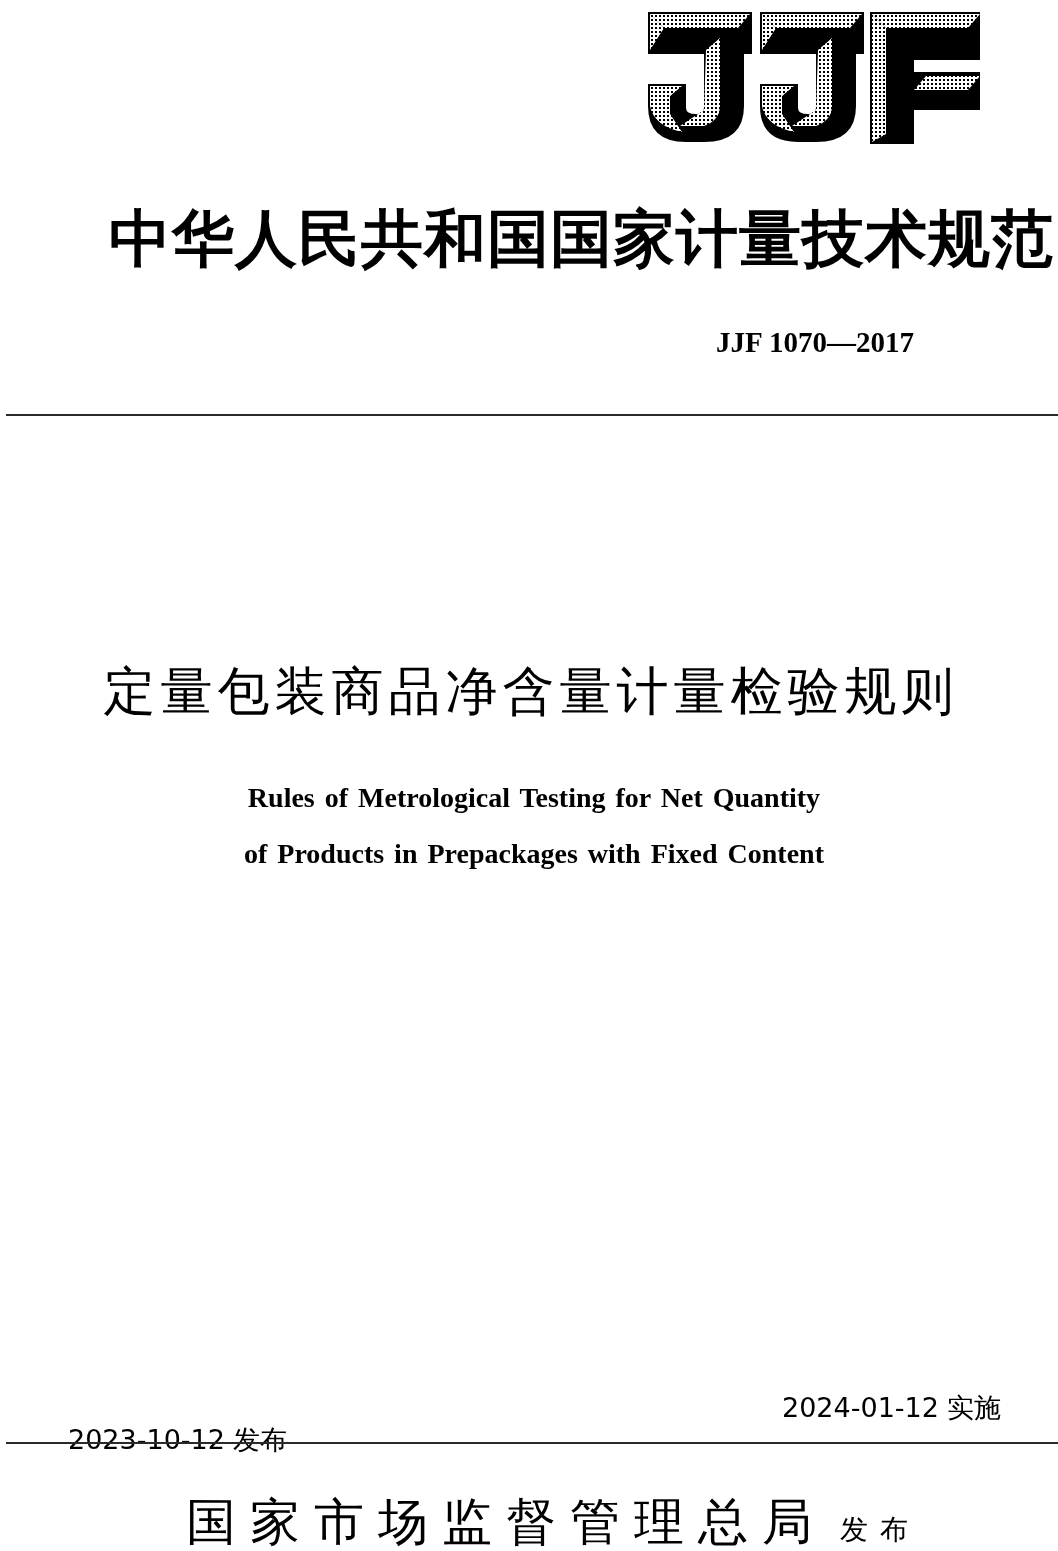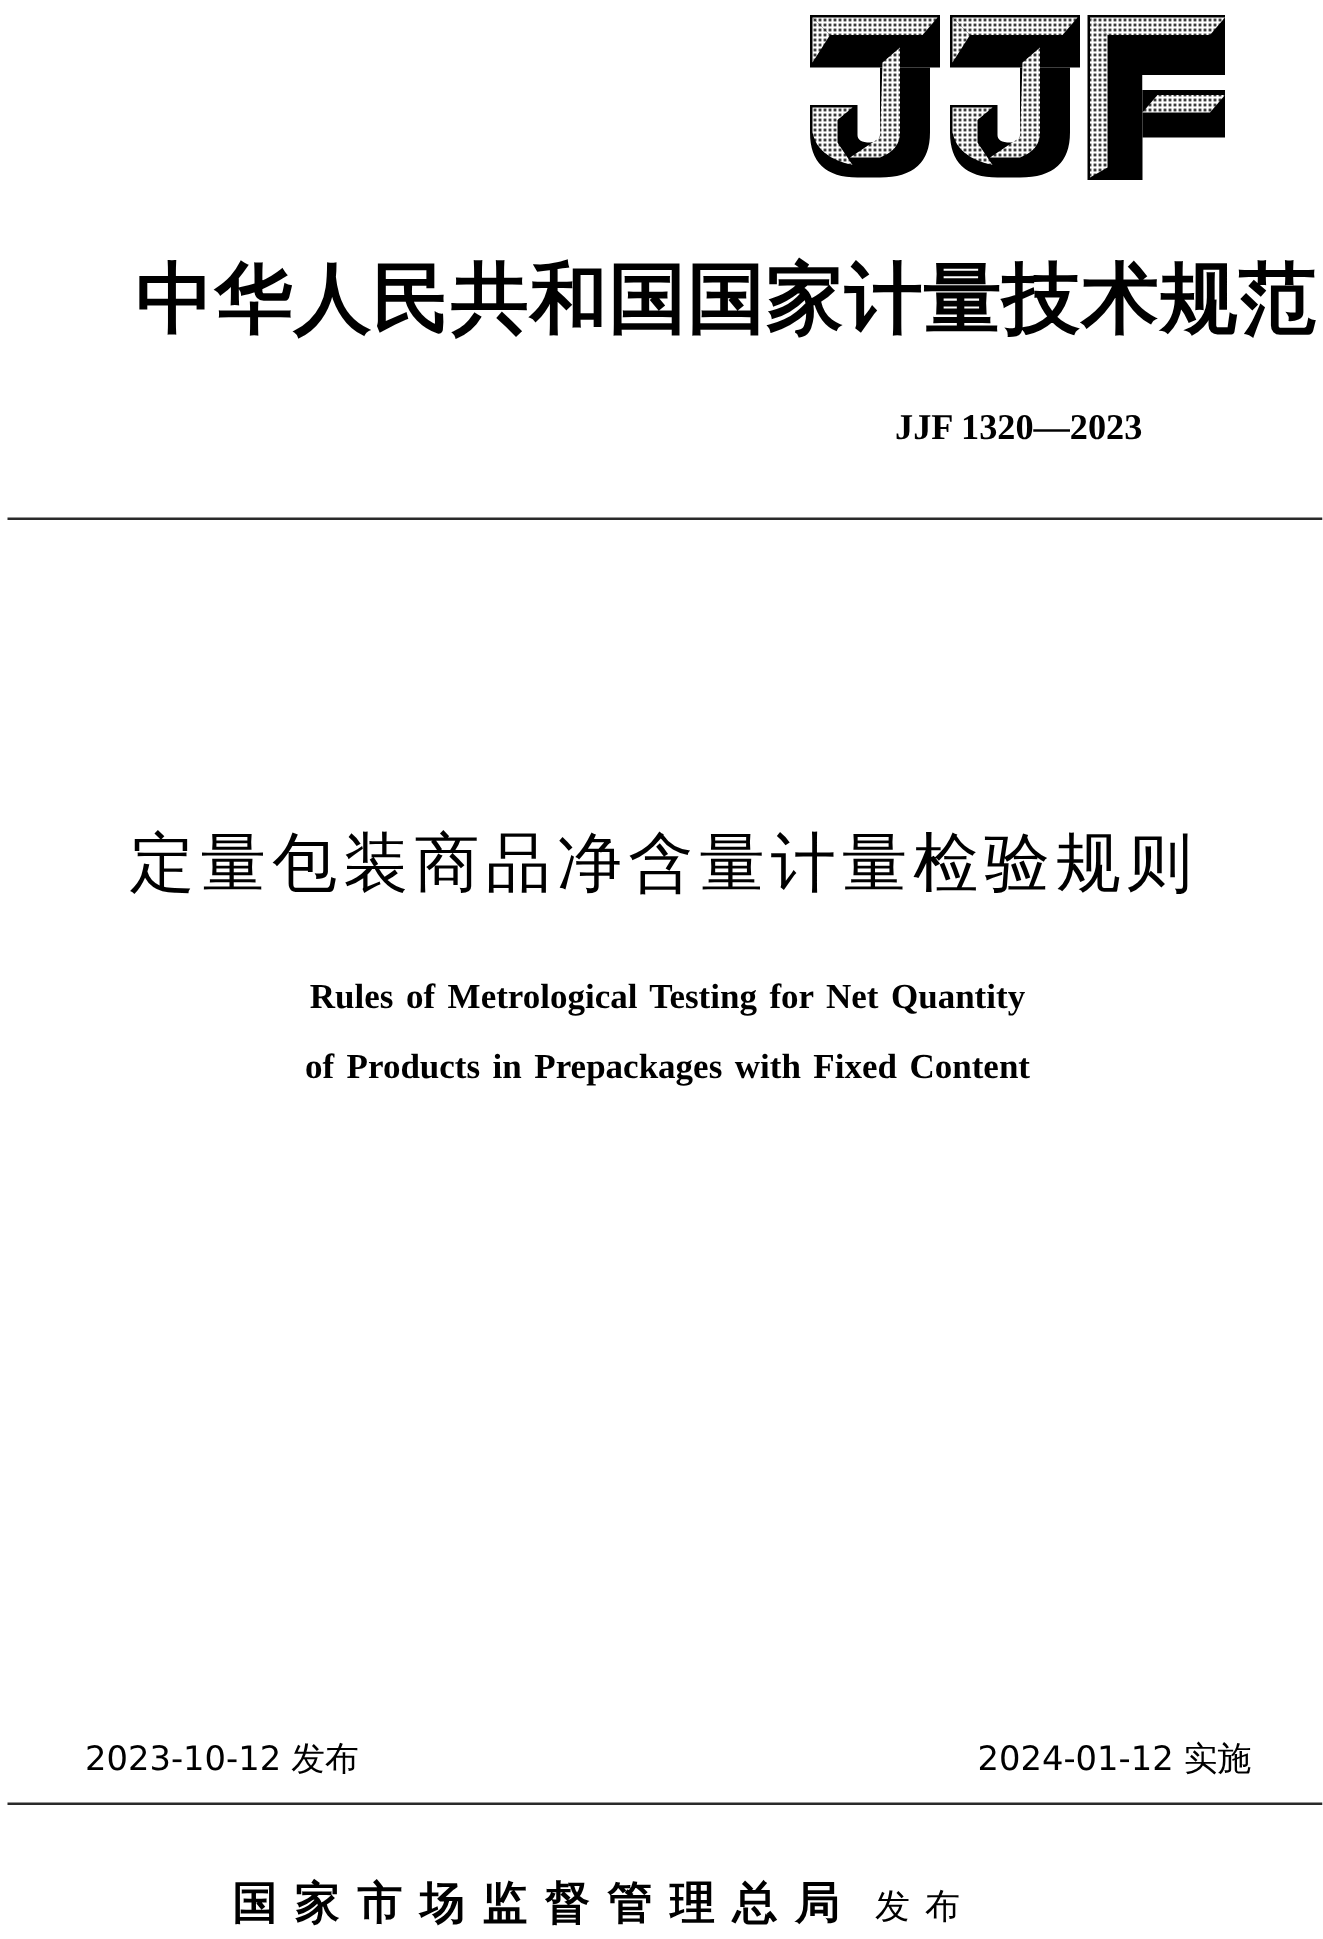--- a/index.html
+++ b/index.html
@@ -85,34 +85,34 @@
     .en-title-1 { top: 780px; }
     .en-title-2 { top: 836px; }
 
     .date {
       top: 1390px;
       font-family: "DejaVu Sans", "Liberation Sans", sans-serif;
       font-size: 27px;
       line-height: 36px;
       white-space: nowrap;
     }
-    .date-issue { left: 68px; }
+    .date-issue { left: 68px; margin-top: 32px; }
     .date-effective { left: 782px; }
     .date .label { margin-left: 8px; }
 
     .publisher {
       left: 186px;
       top: 1496px;
       font-family: "DejaVu Serif", "Liberation Serif", serif;
       white-space: nowrap;
       line-height: 52px;
     }
     .publisher .org {
-      font-size: 36px;
-      font-weight: bold;
+      font-size: 50px;
+      font-weight: normal;
       letter-spacing: 14px;
     }
     .publisher .verb {
       font-size: 28px;
       letter-spacing: 12px;
       margin-left: 14px;
     }
   </style>
 </head>
 <body>
@@ -152,21 +152,21 @@
       <polygon points="2,4 16,18 16,124 2,132" fill="url(#dots)"></polygon>
       <polygon points="44,62 110,62 110,100 44,100" fill="#000"></polygon>
       <polygon points="56,66 110,66 98,80 44,80" fill="url(#dots)"></polygon>
       <rect x="44" y="50" width="66" height="12" fill="#fff"></rect>
     </g>
   </svg>
 </div>
 
 <div class="abs national-title">中华人民共和国国家计量技术规范</div>
 
-<div class="abs doc-code">JJF 1320—2023</div>
+<div class="abs doc-code">JJF 1070—2017</div>
 
 <div class="abs rule rule-top"></div>
 
 <div class="abs cn-title">定量包装商品净含量计量检验规则</div>
 
 <div class="abs en-title en-title-1">Rules of Metrological Testing for Net Quantity</div>
 <div class="abs en-title en-title-2">of Products in Prepackages with Fixed Content</div>
 
 <div class="abs date date-issue">
   <span>2023-10-12</span><span class="label">发布</span>

